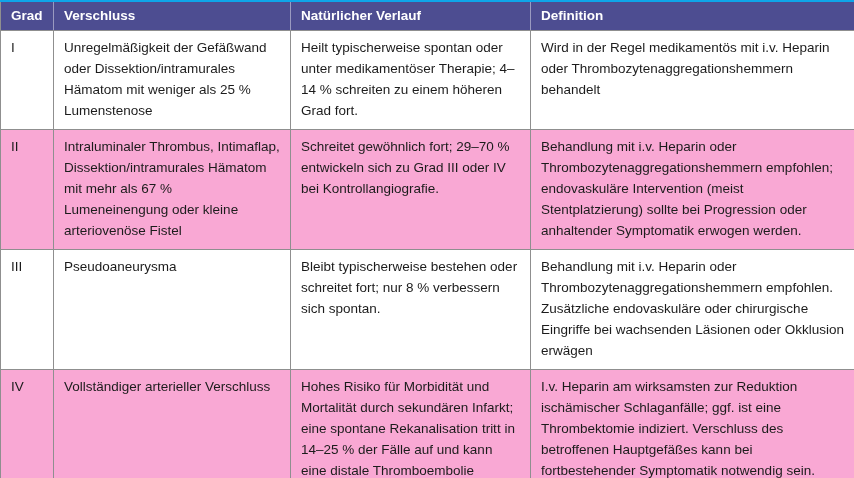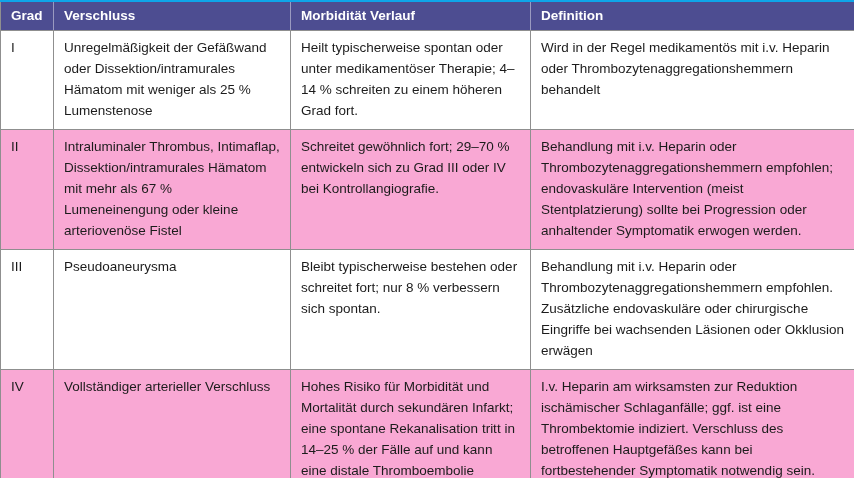--- a/index.html
+++ b/index.html
@@ -38,21 +38,21 @@
     <colgroup>
       <col style="width:53px">
       <col style="width:237px">
       <col style="width:240px">
       <col style="width:324px">
     </colgroup>
     <thead>
       <tr>
         <th>Grad</th>
         <th>Verschluss</th>
-        <th>Morbidität Verlauf</th>
+        <th>Natürlicher Verlauf</th>
         <th>Definition</th>
       </tr>
     </thead>
     <tbody>
       <tr class="r1">
         <td>I</td>
         <td>Unregelmäßigkeit der Gefäßwand oder Dissektion/intramurales Hämatom mit weniger als 25 % Lumenstenose</td>
         <td>Heilt typischerweise spontan oder unter medikamentöser Therapie; 4–14 % schreiten zu einem höheren Grad fort.</td>
         <td>Wird in der Regel medikamentös mit i.v. Heparin oder Thrombozytenaggregationshemmern behandelt</td>
       </tr>

